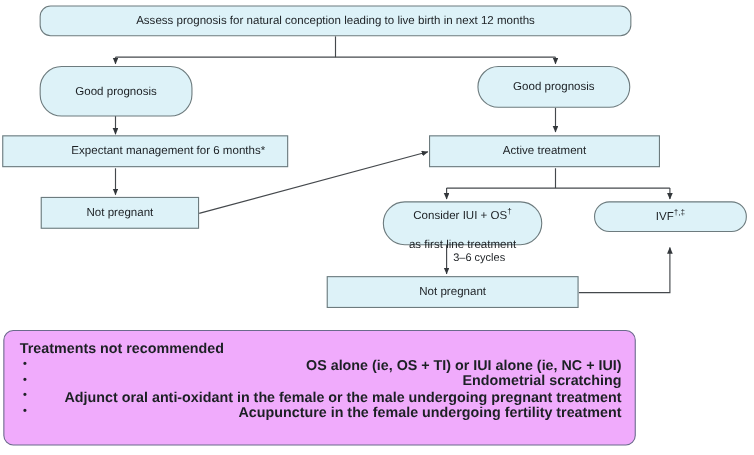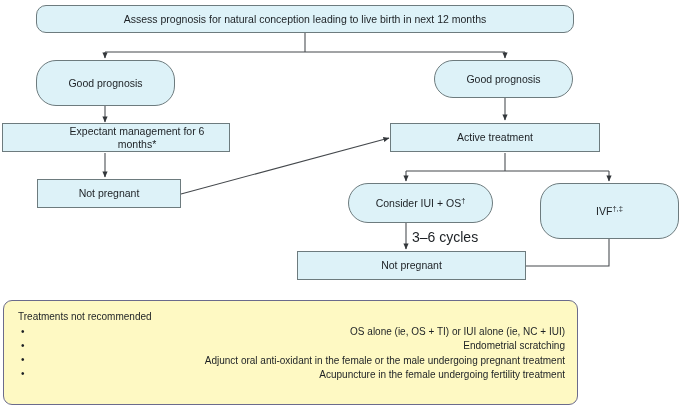--- a/index.html
+++ b/index.html
@@ -38,35 +38,36 @@
     font-size: 10.5px;
     line-height: 13px;
     padding: 2px 6px;
     white-space: pre-line;
   }
   .node.rounded {
     border-radius: 20px;
   }
   .edge-label {
     position: absolute;
-    font-size: 14px;
+    font-size: 10px;
     color: #1c2024;
     background: transparent;
     white-space: nowrap;
   }
   .notice {
     position: absolute;
     box-sizing: border-box;
-    background: #fef9c3;
+    background: #f0abfc;
     border: 1px solid #6b6b8c;
     border-radius: 9px;
     padding: 9px 12px 8px 12px;
     color: #1c2024;
-    font-size: 10px;
+    font-size: 13px;
     line-height: 14.2px;
+    font-weight: bold;
   }
   .notice-title {
     margin: 0 0 1px 2px;
   }
   .notice ul {
     margin: 0;
     padding: 0;
     list-style: none;
   }
   .notice li {
@@ -130,39 +131,40 @@
   </div>
 
   <div class="node rounded" style="left:36px; top:60px; width:139px; height:46px;">
     <span>Good prognosis</span>
   </div>
 
   <div class="node rounded" style="left:434px; top:60px; width:139px; height:38px;">
     <span>Good prognosis</span>
   </div>
 
-  <div class="node" style="left:2px; top:123px; width:228px; height:29px;padding-left:48px;">
+  <div class="node" style="left:2px; top:123px; width:260px; height:29px;padding-left:48px;">
     <span>Expectant management for 6 months*</span>
   </div>
 
   <div class="node" style="left:37px; top:179px; width:144px; height:29px;">
     <span>Not pregnant</span>
   </div>
 
   <div class="node" style="left:390px; top:123px; width:210px; height:29px;text-align:right;">
     <span>Active treatment</span>
   </div>
 
   <div class="node rounded" style="left:348px; top:183px; width:145px; height:40px;">
     <span>
       <span>Consider IUI + OS</span><sup>†</sup><br>
+      <span>as first line treatment</span>
     </span>
   </div>
 
-  <div class="node rounded" style="left:540px; top:183px; width:139px; height:56px;">
+  <div class="node rounded" style="left:540px; top:183px; width:139px; height:28px;">
     <span><span>IVF</span><sup>†,‡</sup></span>
   </div>
 
   <div class="node" style="left:297px; top:251px; width:229px; height:29px;">
     <span>Not pregnant</span>
   </div>
 
   <div class="edge-label" style="left:412px; top:229px;">3–6 cycles</div>
 
   <div class="notice" style="left:3px; top:300px; width:575px; height:105px;">

